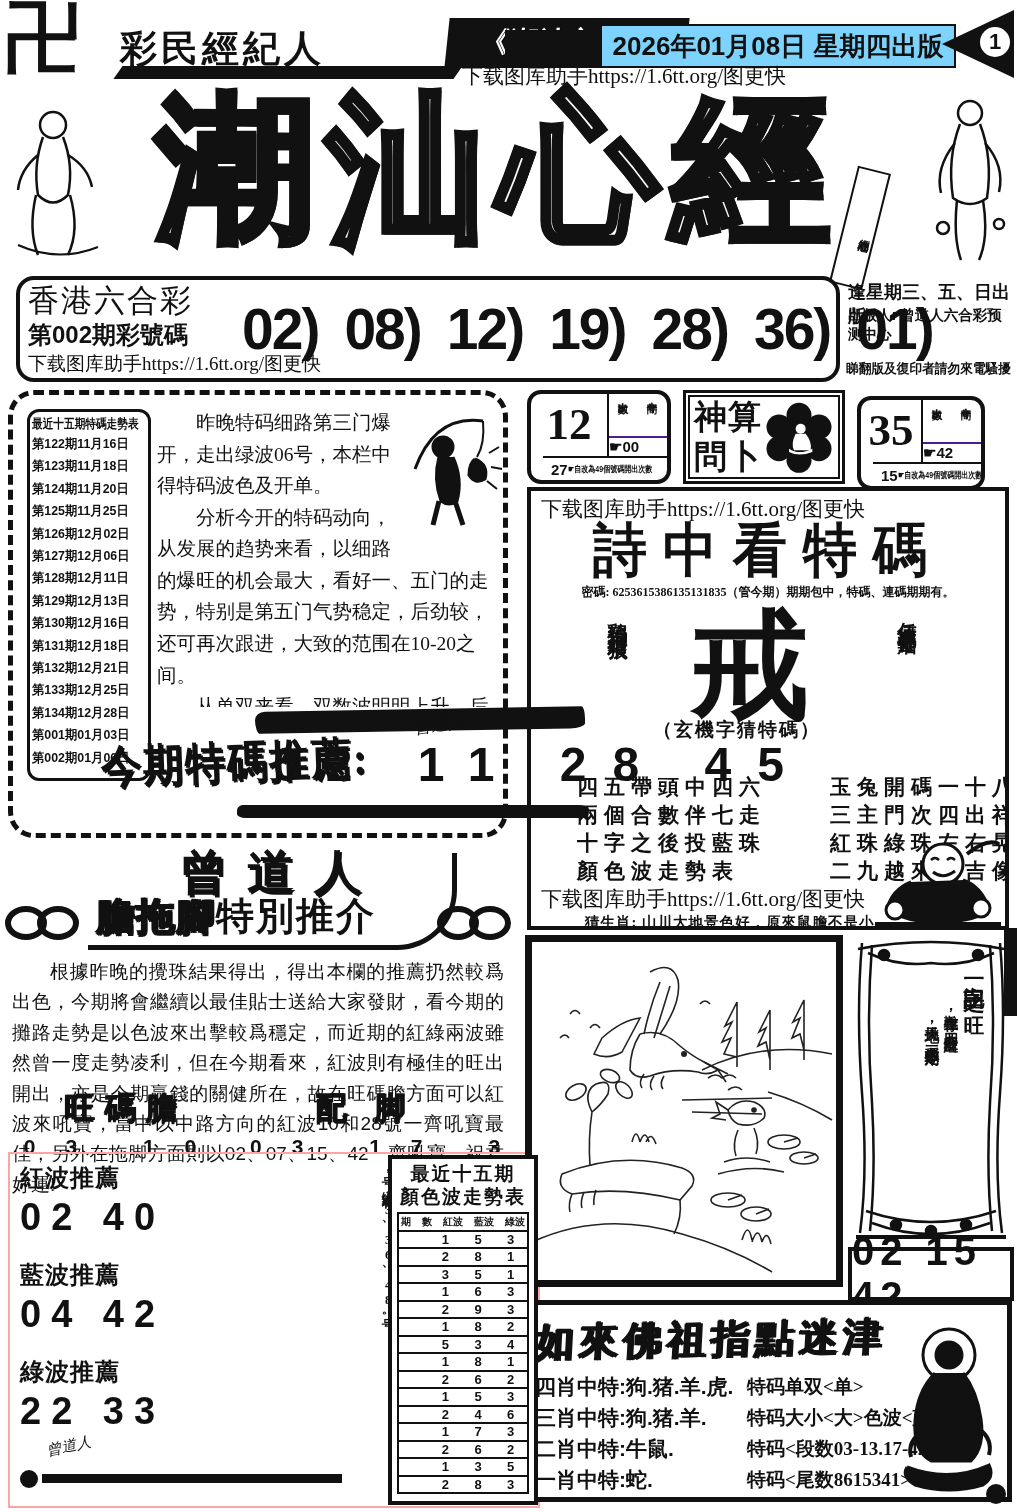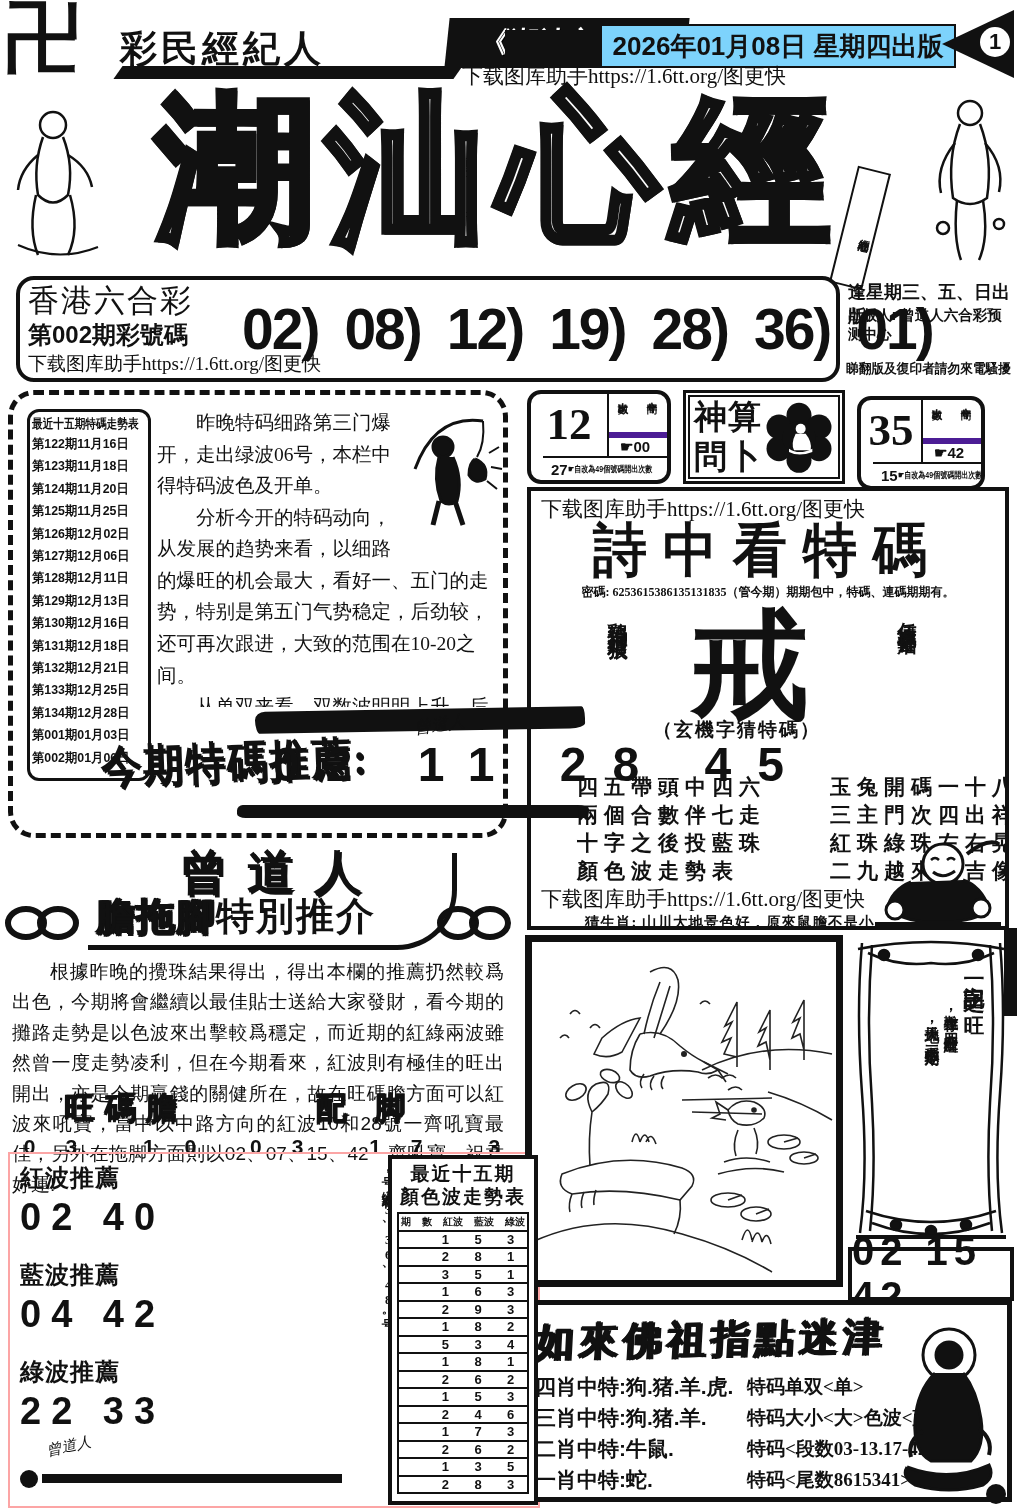--- a/index.html
+++ b/index.html
@@ -70,21 +70,21 @@
   .splash2{left:214px;top:96px;width:352px;height:13px;background:#111;border-radius:8px 16px 4px 12px/8px 6px 12px 6px;}
   .rec-sign{right:28px;top:4px;font-family:"Liberation Serif",serif;font-style:italic;font-size:17px;transform:rotate(-8deg);}
 
   
   .stat-box{border:4px solid #111;border-radius:14px;box-sizing:border-box;overflow:hidden;background:#fff;}
   .stat-top{display:flex;height:62px;}
   .stat-num{flex:1;font-size:45px;font-weight:bold;text-align:center;line-height:60px;font-family:"Liberation Serif",serif;}
   .stat-right{width:58px;border-left:2px solid #111;display:flex;flex-direction:column;}
   .stat-labels{display:flex;justify-content:space-around;flex:1;}
   .stat-labels span{writing-mode:vertical-rl;text-orientation:upright;font-size:10.5px;font-weight:900;letter-spacing:1px;}
-  .stat-val{border-top:6px solid #4c1d95;font-size:15px;font-weight:900;text-align:center;padding-right:6px;line-height:18px;}
+  .stat-val{border-top:2px solid #4c1d95;font-size:15px;font-weight:900;text-align:left;padding-right:6px;line-height:18px;}
   .stat-bottom{border-top:2.5px solid #111;height:22px;display:flex;align-items:center;font-weight:900;margin-left:12px;}
   .stat-bnum{font-size:15px;padding-left:8px;width:34px;}
   .stat-note{font-size:9px;white-space:nowrap;transform:scaleX(.78);transform-origin:left;}
   .oracle-box{left:683px;top:390px;width:162px;height:94px;border:3px solid #111;box-sizing:border-box;padding:2px;}
   .oracle-inner{border:2px solid #111;width:100%;height:100%;box-sizing:border-box;display:flex;align-items:center;padding:2px 4px;}
   .oracle-chars{display:grid;grid-template-columns:34px 34px;grid-auto-rows:40px;font-size:33px;font-weight:900;
       font-family:"Liberation Serif",serif;line-height:40px;}
 
   
   .poem-box{left:527px;top:487px;width:482px;height:443px;border:4px solid #111;box-sizing:border-box;padding:4px 10px;overflow:hidden;}

